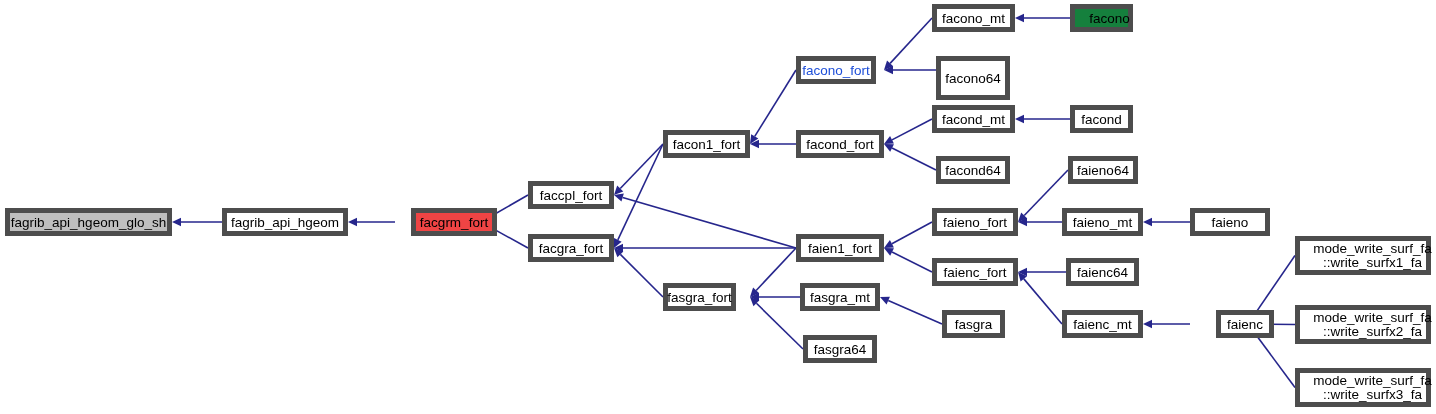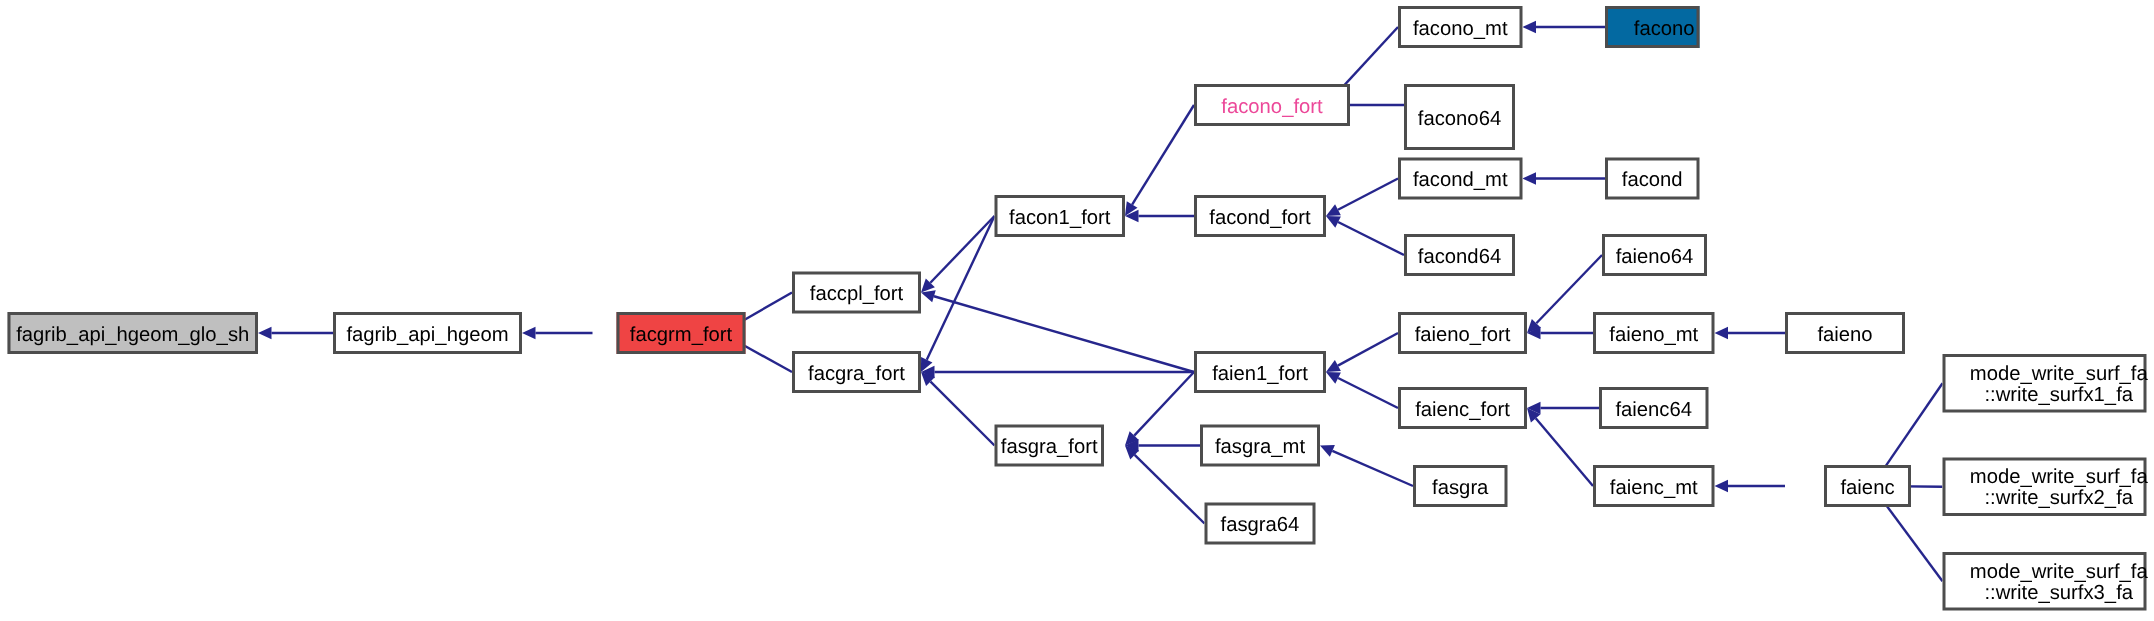--- a/index.html
+++ b/index.html
@@ -18,21 +18,21 @@
   #edges {
     position: absolute;
     left: 0; top: 0;
     width: 1436px;
     height: 414px;
     pointer-events: none;
   }
   .node {
     position: absolute;
     box-sizing: border-box;
-    border: 2px solid #fca5a5;
+    border: 5px solid #fca5a5;
     background: #ffffff;
     color: #000000;
     font-size: 13.5px;
     line-height: 13px;
     display: flex;
     align-items: center;
     justify-content: center;
     text-align: center;
     white-space: pre;
     letter-spacing: 0px;
@@ -115,34 +115,34 @@
       <line x1="942" y1="324" x2="888.2515131904524" y2="300.5934009055196" stroke="#26268c" stroke-width="1.6"></line>
       <polygon points="880,297 889.9284336130282,296.74269474997516 886.5745927678767,304.4441070610641" fill="#26268c"></polygon>
     </svg>
 <div class="node highlight" style="left: 5px; top: 208px; width: 167px; height: 28px; background: rgb(191, 191, 191); border-color: rgb(77, 77, 77); color: rgb(0, 0, 0);">fagrib_api_hgeom_glo_sh</div>
     <div class="node" style="left: 222px; top: 208px; width: 126px; height: 28px; background: rgb(255, 255, 255); border-color: rgb(77, 77, 77); color: rgb(0, 0, 0);">fagrib_api_hgeom</div>
     <div class="node" style="left: 395px; top: 208px; width: 86px; height: 28px; background: #ef4444; border-color: rgb(77, 77, 77); color: rgb(0, 0, 0); margin-left: 16px;">facgrm_fort</div>
     <div class="node" style="left: 528px; top: 181px; width: 86px; height: 28px; background: rgb(255, 255, 255); border-color: rgb(77, 77, 77); color: rgb(0, 0, 0); text-align: center;">faccpl_fort</div>
     <div class="node" style="left: 528px; top: 234px; width: 86px; height: 28px; background: rgb(255, 255, 255); border-color: rgb(77, 77, 77); color: rgb(0, 0, 0);">facgra_fort</div>
     <div class="node" style="left: 663px; top: 130px; width: 87px; height: 28px; background: rgb(255, 255, 255); border-color: rgb(77, 77, 77); color: rgb(0, 0, 0);">facon1_fort</div>
     <div class="node" style="left: 663px; top: 283px; width: 73px; height: 28px; background: rgb(255, 255, 255); border-color: rgb(77, 77, 77); color: rgb(0, 0, 0);">fasgra_fort</div>
-    <div class="node" style="left: 796px; top: 56px; width: 104px; height: 28px; background: rgb(255, 255, 255); border-color: rgb(77, 77, 77); color: #ec4899;">facono_fort</div>
+    <div class="node" style="left: 796px; top: 56px; width: 80px; height: 28px; background: rgb(255, 255, 255); border-color: rgb(77, 77, 77); color: #1d4ed8;">facono_fort</div>
     <div class="node" style="left: 796px; top: 130px; width: 88px; height: 28px; background: rgb(255, 255, 255); border-color: rgb(77, 77, 77); color: rgb(0, 0, 0);">facond_fort</div>
     <div class="node" style="left: 796px; top: 234px; width: 88px; height: 28px; background: rgb(255, 255, 255); border-color: rgb(77, 77, 77); color: rgb(0, 0, 0);">faien1_fort</div>
     <div class="node" style="left: 800px; top: 283px; width: 80px; height: 28px; background: rgb(255, 255, 255); border-color: rgb(77, 77, 77); color: rgb(0, 0, 0);">fasgra_mt</div>
     <div class="node" style="left: 803px; top: 335px; width: 74px; height: 28px; background: rgb(255, 255, 255); border-color: rgb(77, 77, 77); color: rgb(0, 0, 0);">fasgra64</div>
     <div class="node" style="left: 932px; top: 4px; width: 83px; height: 28px; background: rgb(255, 255, 255); border-color: rgb(77, 77, 77); color: rgb(0, 0, 0);">facono_mt</div>
     <div class="node" style="left: 936px; top: 56px; width: 74px; height: 44px; background: rgb(255, 255, 255); border-color: rgb(77, 77, 77); color: rgb(0, 0, 0);">facono64</div>
     <div class="node" style="left: 932px; top: 105px; width: 83px; height: 28px; background: rgb(255, 255, 255); border-color: rgb(77, 77, 77); color: rgb(0, 0, 0);">facond_mt</div>
     <div class="node" style="left: 936px; top: 156px; width: 74px; height: 28px; background: rgb(255, 255, 255); border-color: rgb(77, 77, 77); color: rgb(0, 0, 0);">facond64</div>
     <div class="node" style="left: 932px; top: 208px; width: 86px; height: 28px; background: rgb(255, 255, 255); border-color: rgb(77, 77, 77); color: rgb(0, 0, 0);">faieno_fort</div>
     <div class="node" style="left: 932px; top: 258px; width: 86px; height: 28px; background: rgb(255, 255, 255); border-color: rgb(77, 77, 77); color: rgb(0, 0, 0);">faienc_fort</div>
     <div class="node" style="left: 942px; top: 310px; width: 63px; height: 28px; background: rgb(255, 255, 255); border-color: rgb(77, 77, 77); color: rgb(0, 0, 0);">fasgra</div>
     <div class="node" style="left: 1068px; top: 156px; width: 70px; height: 28px; background: rgb(255, 255, 255); border-color: rgb(77, 77, 77); color: rgb(0, 0, 0);">faieno64</div>
-    <div class="node" style="left: 1070px; top: 4px; width: 63px; height: 28px; background: #0369a1; border-color: rgb(77, 77, 77); color: rgb(0, 0, 0); padding-left: 16px;">facono</div>
+    <div class="node" style="left: 1070px; top: 4px; width: 63px; height: 28px; background: #15803d; border-color: rgb(77, 77, 77); color: rgb(0, 0, 0); padding-left: 16px;">facono</div>
     <div class="node" style="left: 1070px; top: 105px; width: 63px; height: 28px; background: rgb(255, 255, 255); border-color: rgb(77, 77, 77); color: rgb(0, 0, 0);">facond</div>
     <div class="node" style="left: 1062px; top: 208px; width: 81px; height: 28px; background: rgb(255, 255, 255); border-color: rgb(77, 77, 77); color: rgb(0, 0, 0);">faieno_mt</div>
     <div class="node" style="left: 1066px; top: 258px; width: 73px; height: 28px; background: rgb(255, 255, 255); border-color: rgb(77, 77, 77); color: rgb(0, 0, 0);">faienc64</div>
     <div class="node" style="left: 1062px; top: 310px; width: 81px; height: 28px; background: rgb(255, 255, 255); border-color: rgb(77, 77, 77); color: rgb(0, 0, 0);">faienc_mt</div>
     <div class="node" style="left: 1190px; top: 208px; width: 80px; height: 28px; background: rgb(255, 255, 255); border-color: rgb(77, 77, 77); color: rgb(0, 0, 0);">faieno</div>
     <div class="node" style="left: 1190px; top: 310px; width: 58px; height: 28px; background: rgb(255, 255, 255); border-color: rgb(77, 77, 77); color: rgb(0, 0, 0); margin-left: 26px;">faienc</div>
     <div class="node two-line" style="left: 1295px; top: 236px; width: 136px; height: 39px; background: rgb(255, 255, 255); border-color: rgb(77, 77, 77); color: rgb(0, 0, 0);">mode_write_surf_fa
 ::write_surfx1_fa</div>
     <div class="node two-line" style="left: 1295px; top: 305px; width: 136px; height: 39px; background: rgb(255, 255, 255); border-color: rgb(77, 77, 77); color: rgb(0, 0, 0);">mode_write_surf_fa
 ::write_surfx2_fa</div>

